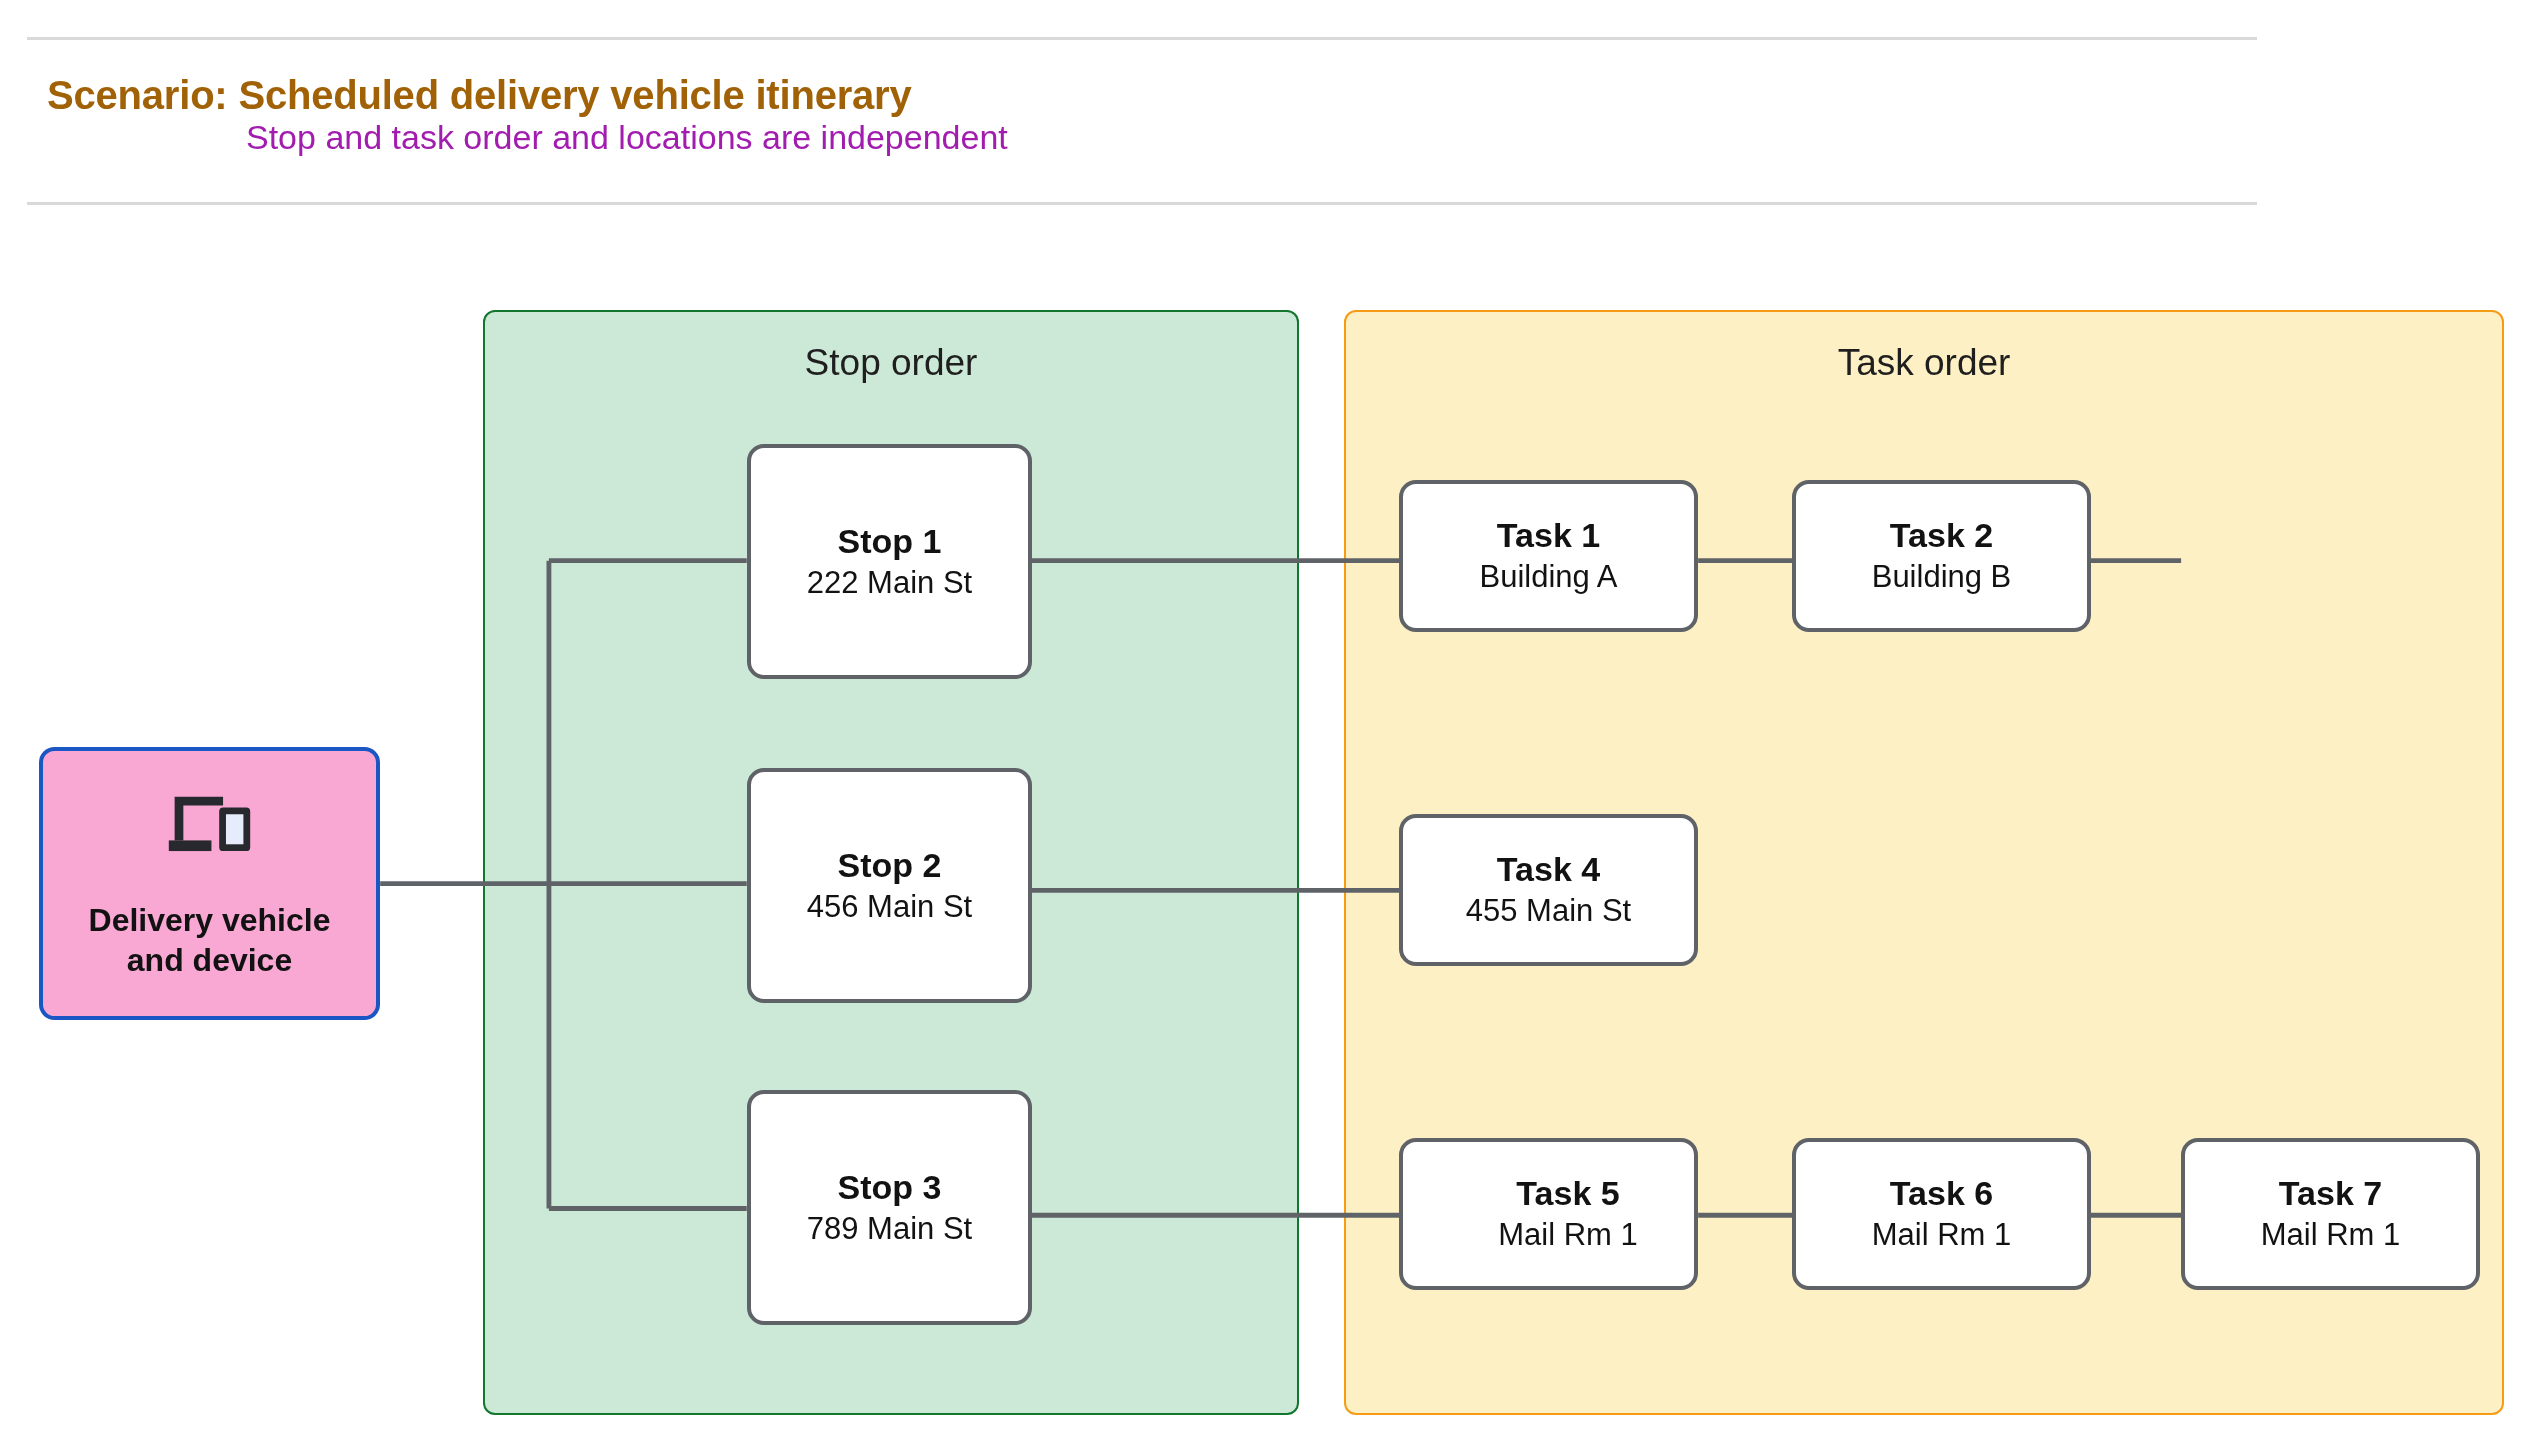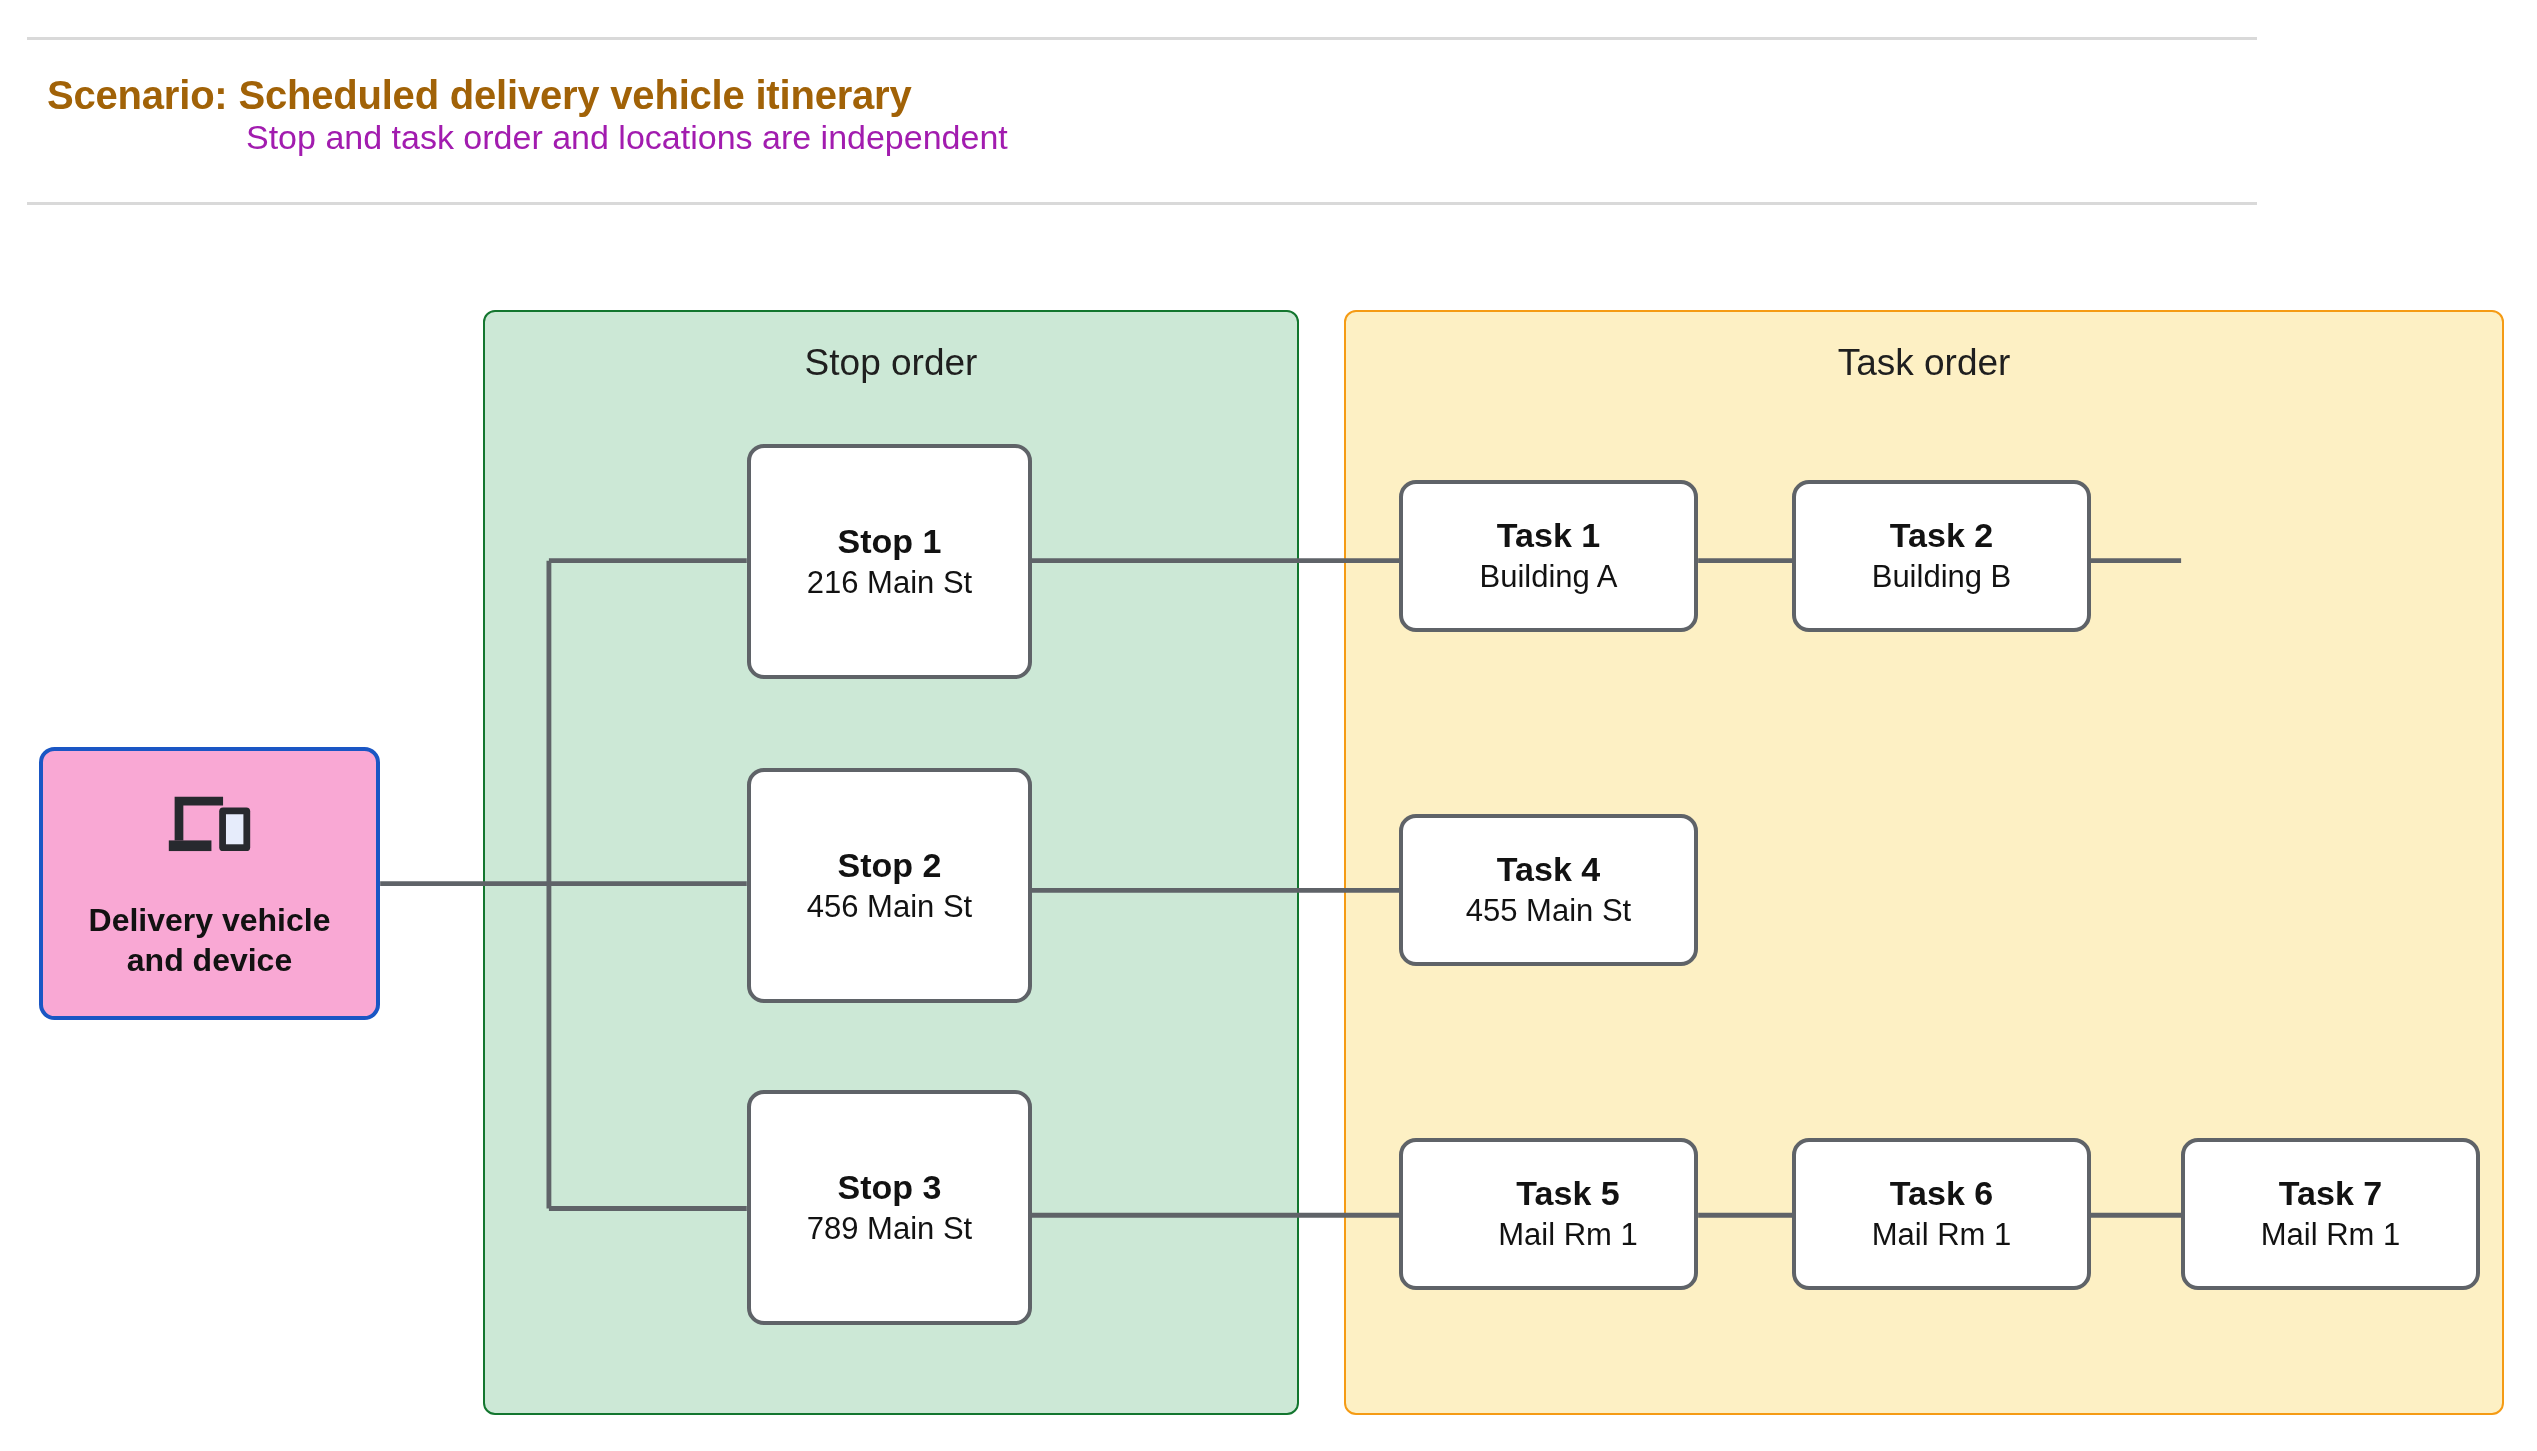--- a/index.html
+++ b/index.html
@@ -245,21 +245,21 @@
       <rect x="65" y="28" width="18" height="31" fill="#e6ecfb"></rect>
     </svg>
     <div id="vehicle-label">
       <span>Delivery vehicle</span><br>
       <span>and device</span>
     </div>
   </div>
 
   <div class="node stop-node" id="node-stop-1">
     <div class="node-title">Stop 1</div>
-    <div class="node-sub">216 Main St</div>
+    <div class="node-sub">222 Main St</div>
   </div>
   <div class="node stop-node" id="node-stop-2">
     <div class="node-title">Stop 2</div>
     <div class="node-sub">456 Main St</div>
   </div>
   <div class="node stop-node" id="node-stop-3">
     <div class="node-title">Stop 3</div>
     <div class="node-sub">789 Main St</div>
   </div>
 

